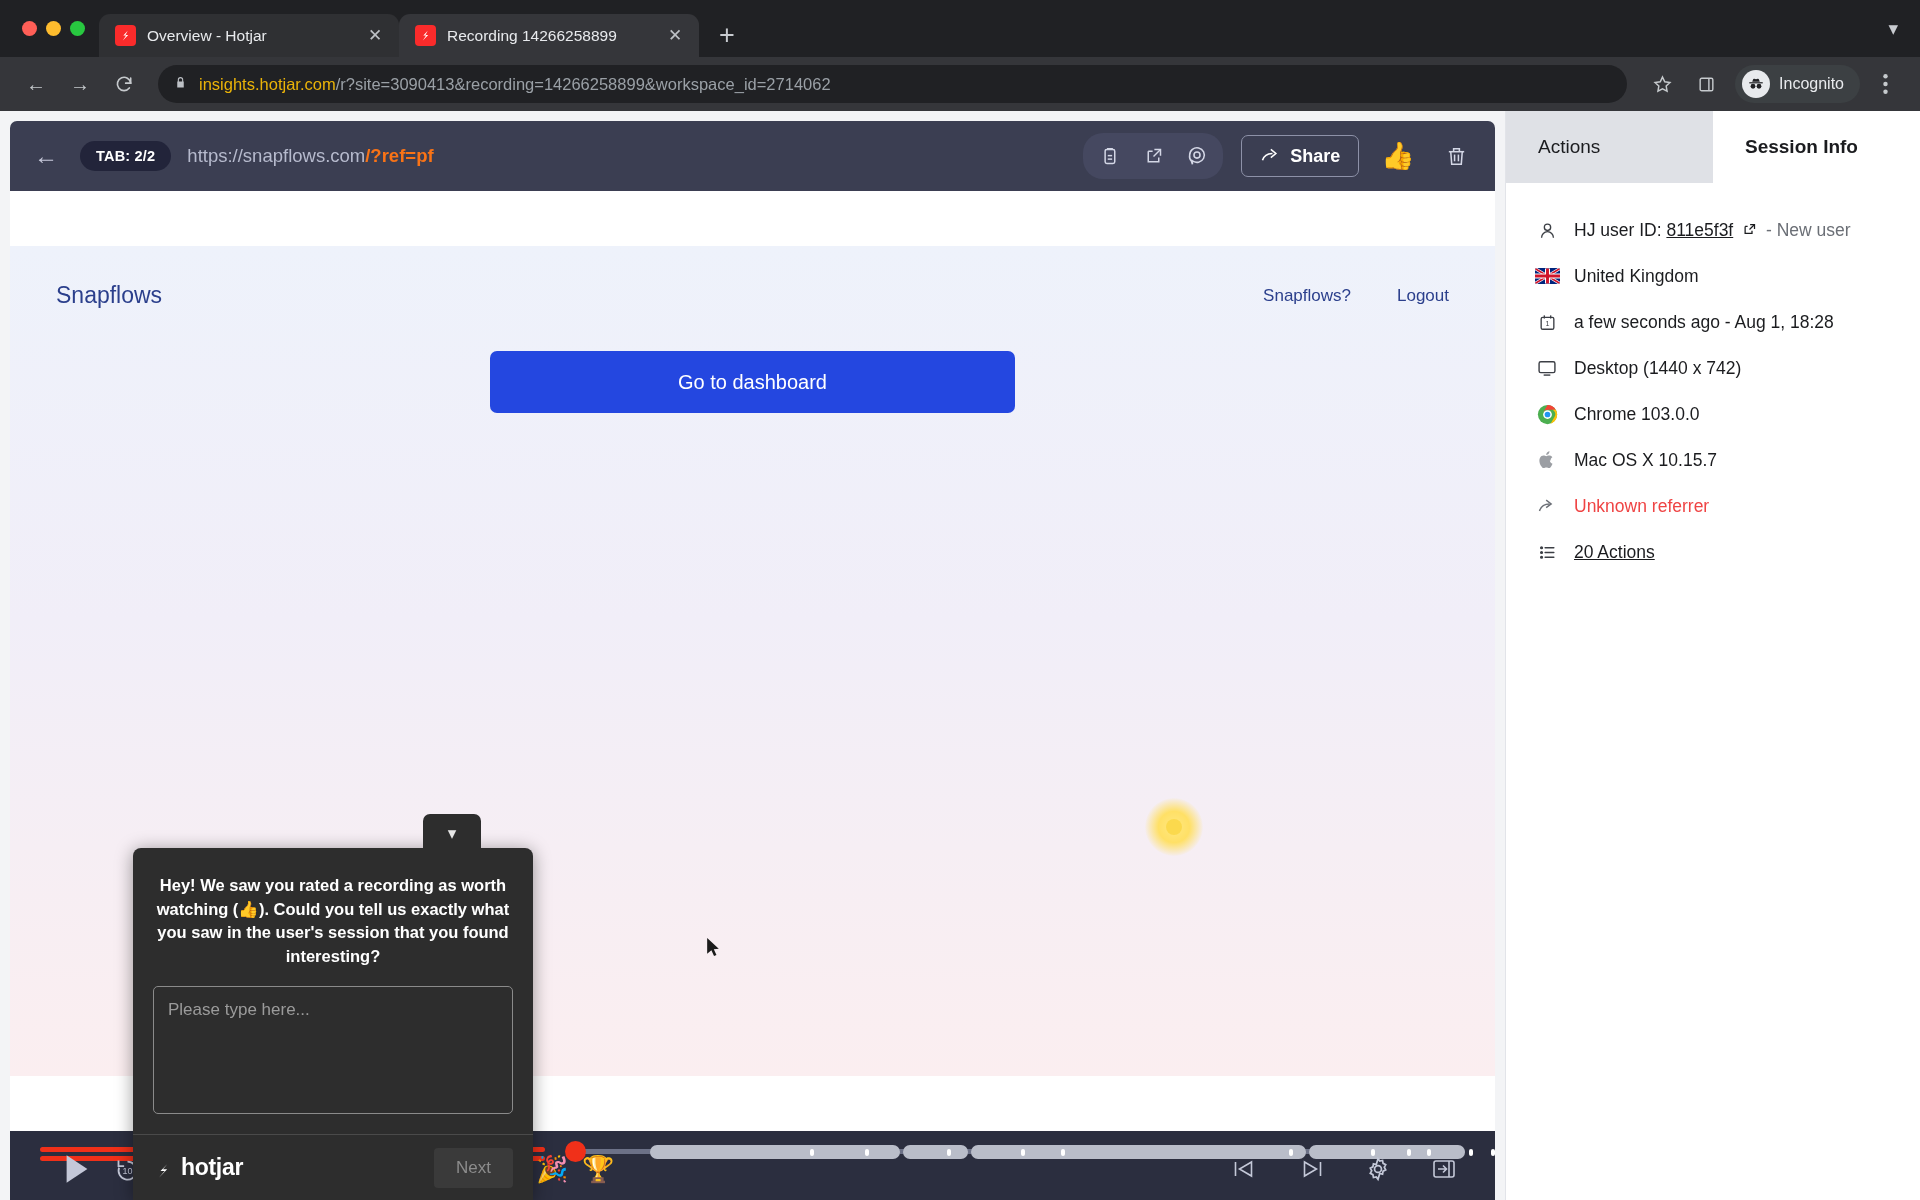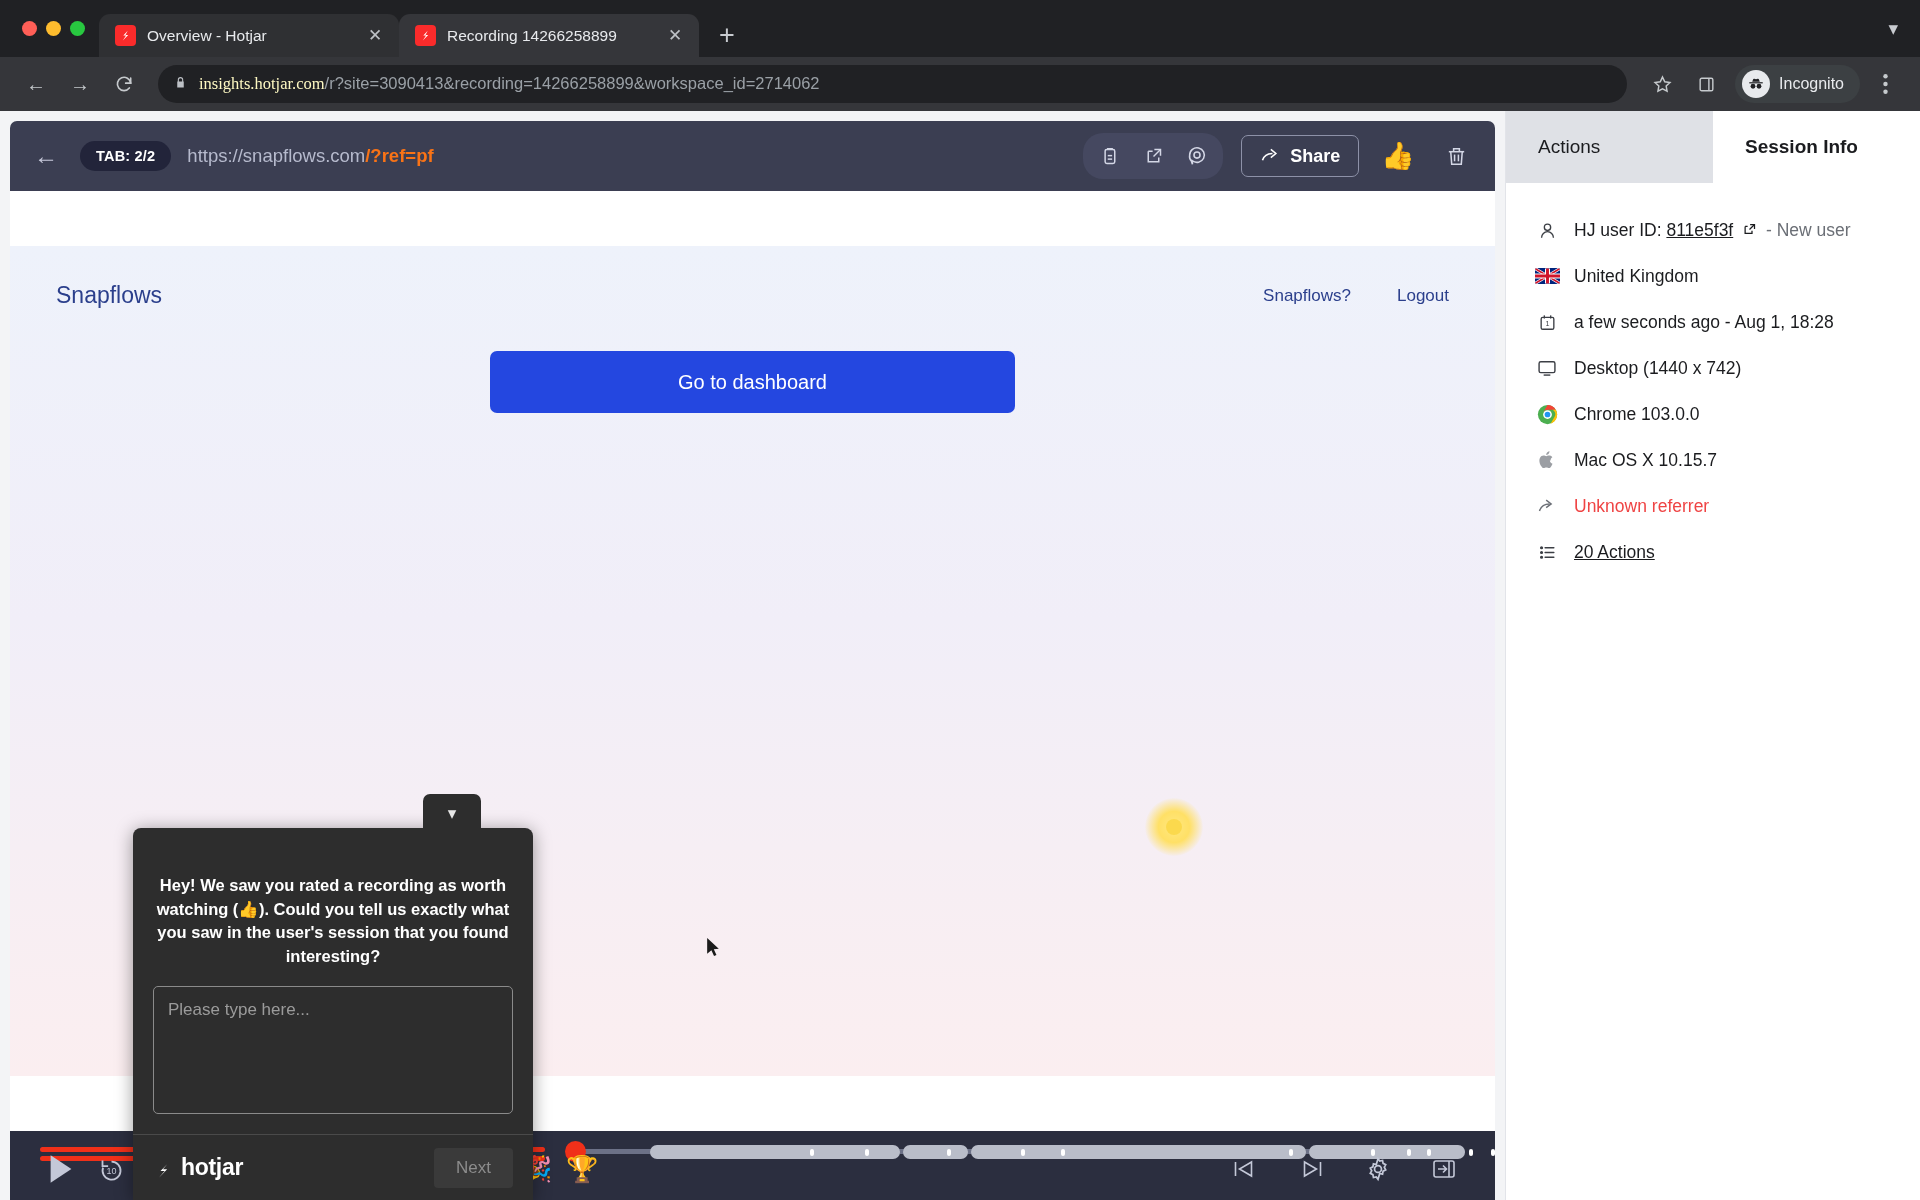--- a/index.html
+++ b/index.html
@@ -50,21 +50,21 @@
     padding:0 16px; gap:4px;
   }
   .navbtn { width:40px; height:40px; border-radius:50%; display:flex;
     align-items:center; justify-content:center; color:#c6cacd; font-size:20px; }
   .urlbox {
     flex:1; height:38px; margin-left:10px; background:#202124;
     border-radius:19px; display:flex; align-items:center; padding:0 16px; gap:12px;
   }
   .lock { color:#bdc1c6; font-size:14px; }
   .urltext { font-size:16.5px; color:#9aa0a6; white-space:nowrap; overflow:hidden; }
-  .urltext b { color:#fef9c3; font-weight:400;font-family:Liberation Serif, serif; }
+  .urltext b { color:#eab308; font-weight:400; }
   .omni-right { display:flex; align-items:center; gap:6px; margin-left:12px; }
   .omni-icon { width:38px; height:38px; display:flex; align-items:center;
     justify-content:center; color:#c6cacd; }
   .incognito-pill {
     display:flex; align-items:center; gap:9px; height:38px;
     background:#3c4043; border-radius:19px; padding:0 16px 0 7px; margin-left:4px;
   }
   .incog-circle { width:28px;height:28px;border-radius:50%;background:#e8eaed;
     display:flex;align-items:center;justify-content:center; }
   .incognito-pill span { color:#e8eaed; font-size:16px; }
@@ -128,21 +128,21 @@
     background:#6c7187; border-radius:3px; }
   .tl-segs { position:absolute; left:640px; right:30px; top:14px; height:14px;
     display:flex; gap:3px; }
   .tl-seg { background:#b9bdc9; border-radius:7px; height:14px; position:relative;
     display:flex; align-items:center; }
   .tl-dot { position:absolute; width:4px; height:7px; border-radius:2px;
     background:#fff; top:3.5px; }
   .tl-handle { position:absolute; left:555px; top:10px; width:21px; height:21px;
     border-radius:50%; background:#f03019; }
 
-  .ctrl-row { position:absolute; left:0; right:0; bottom:0; height:62px;
+  .ctrl-row { position:absolute; left:16px; right:0; bottom:0; height:62px;
     display:flex; align-items:center; padding:0 26px; }
   .cbtn { display:flex; align-items:center; justify-content:center;
     color:#c4c8d8; padding:0 12px; }
   .playbtn svg { display:block; }
   .activity-link { color:#fff; font-size:16px; text-decoration:underline;
     margin-left:18px; }
   .emoji-row { display:flex; align-items:center; gap:14px; margin-left:52px; }
   .emoji-row .e { font-size:26px; }
   .vdiv { width:1.5px; height:26px; background:#5d6179; }
   .ctrl-right { margin-left:auto; display:flex; align-items:center; gap:16px; }
@@ -166,21 +166,21 @@
     border-radius:2px; background:#00247d; flex:none; }
 
   
   .survey { position:absolute; left:133px; bottom:0; width:400px;
     background:#2d2d2d; border-radius:8px 8px 0 0; z-index:30;
     box-shadow:0 2px 18px rgba(0,0,0,.4); }
   .survey-tab { position:absolute; right:52px; top:-34px; width:58px; height:38px;
     background:#2d2d2d; border-radius:7px 7px 0 0; display:flex;
     align-items:center; justify-content:center; color:#e6e6e6; font-size:17px; }
   .survey-q { color:#fff; font-size:16.5px; font-weight:bold; line-height:1.42;
-    text-align:center; padding:26px 22px 18px 22px;margin-top:20px; }
+    text-align:center; padding:26px 22px 18px 22px; }
   .survey-input { margin:0 20px 20px 20px; height:128px; border:1px solid #8a8a8a;
     border-radius:5px; color:#9b9b9b; font-size:17px; padding:13px 14px; }
   .survey-foot { border-top:1px solid #4a4a4a; display:flex; align-items:center;
     padding:14px 20px; height:66px; }
   .hj-logo { display:flex; align-items:flex-end; gap:8px; color:#fff;
     font-size:23px; font-weight:bold; letter-spacing:-.3px; }
   .next-btn { margin-left:auto; background:#3a3a3a; color:#8c8c8c; font-size:17px;
     border-radius:4px; padding:10px 22px; }
 </style>
 </head>

